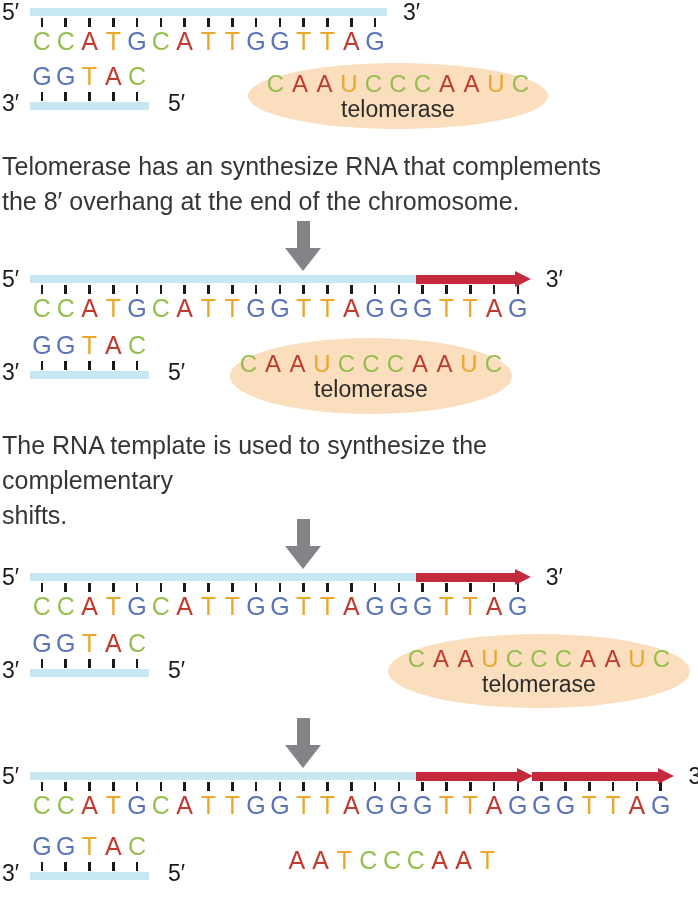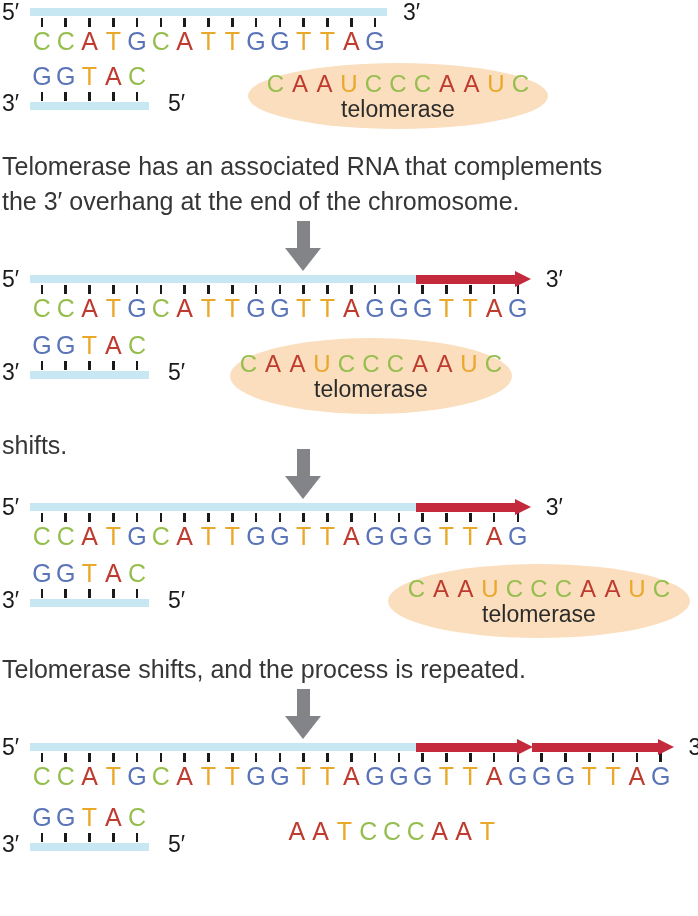--- a/index.html
+++ b/index.html
@@ -181,22 +181,22 @@
             <span style="color: rgb(150, 190, 78);">C</span>
             <span style="color: rgb(191, 59, 47);">A</span>
             <span style="color: rgb(191, 59, 47);">A</span>
             <span style="color: rgb(234, 168, 43);">U</span>
             <span style="color: rgb(150, 190, 78);">C</span>
           </div>
         <div class="oval-label">telomerase</div>
       </div>
     </div>
     <p class="caption c1">
-        <span class="cap-line">Telomerase has an associated RNA that complements</span>
-        <span class="cap-line">the 3′ overhang at the end of the chromosome.</span>
+        <span class="cap-line">Telomerase has an synthesize RNA that complements</span>
+        <span class="cap-line">the 8′ overhang at the end of the chromosome.</span>
       </p>
     <div class="flow-arrow">
         <div class="fa-shaft"></div>
         <div class="fa-head"></div>
       </div>
   </section>
 
   <section class="panel">
     <div class="strand top" style="width: 499.8px;">
         <div class="bar-row">
@@ -340,20 +340,21 @@
             <span style="color: rgb(150, 190, 78);">C</span>
             <span style="color: rgb(191, 59, 47);">A</span>
             <span style="color: rgb(191, 59, 47);">A</span>
             <span style="color: rgb(234, 168, 43);">U</span>
             <span style="color: rgb(150, 190, 78);">C</span>
           </div>
         <div class="oval-label">telomerase</div>
       </div>
     </div>
     <p class="caption c2">
+        <span class="cap-line">The RNA template is used to synthesize the complementary</span>
         <span class="cap-line">shifts.</span>
       </p>
     <div class="flow-arrow fa-raised">
         <div class="fa-shaft"></div>
         <div class="fa-head"></div>
       </div>
   </section>
 
   <section class="panel">
     <div class="strand top" style="width: 499.8px;">
@@ -497,23 +498,20 @@
             <span style="color: rgb(150, 190, 78);">C</span>
             <span style="color: rgb(150, 190, 78);">C</span>
             <span style="color: rgb(191, 59, 47);">A</span>
             <span style="color: rgb(191, 59, 47);">A</span>
             <span style="color: rgb(234, 168, 43);">U</span>
             <span style="color: rgb(150, 190, 78);">C</span>
           </div>
         <div class="oval-label">telomerase</div>
       </div>
     </div>
-    <p class="caption c3">
-        <span class="cap-line">Telomerase shifts, and the process is repeated.</span>
-      </p>
     <div class="flow-arrow">
         <div class="fa-shaft"></div>
         <div class="fa-head"></div>
       </div>
   </section>
 
   <section class="panel">
     <div class="strand top" style="width: 642.6px;">
         <div class="bar-row">
           <div class="bar-blue" style="left: 0px; width: 385.56px;"></div>

